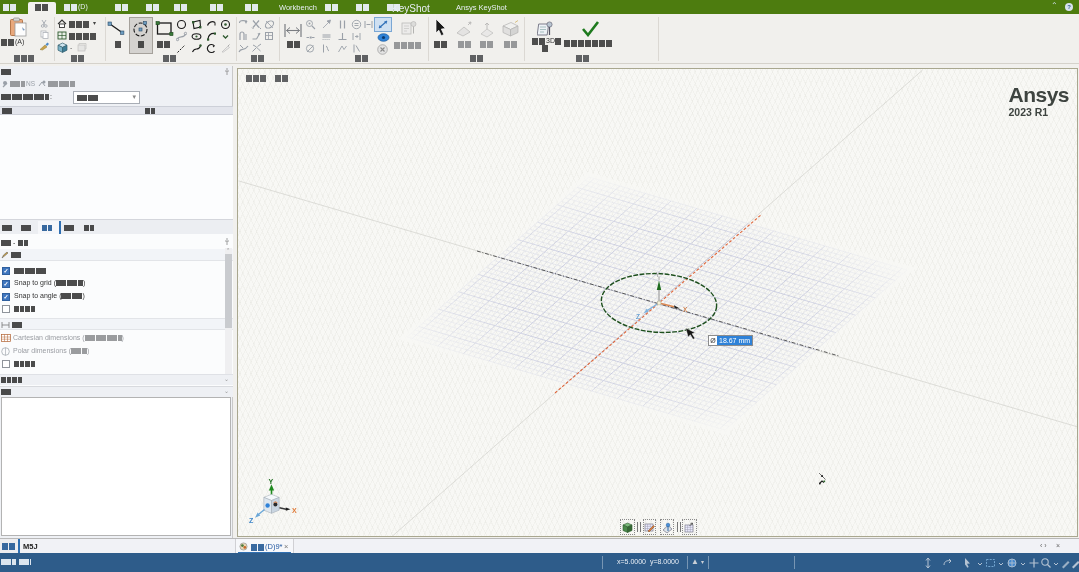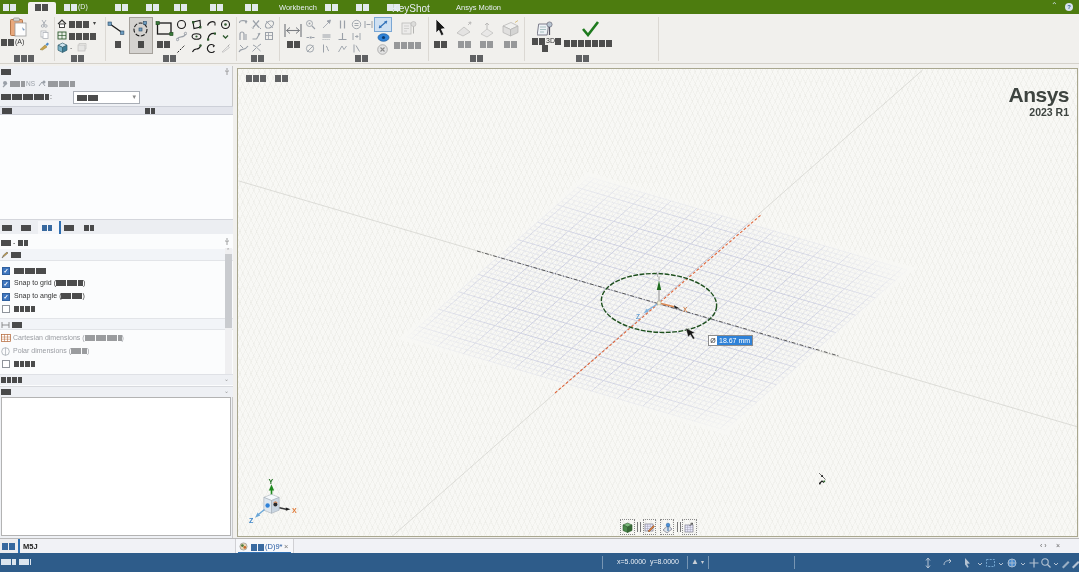--- a/index.html
+++ b/index.html
@@ -30,21 +30,21 @@
   <i class="w ab" style="left:115px;top:4px;width:13px"></i>
   <i class="w ab" style="left:146px;top:4px;width:13px"></i>
   <i class="w ab" style="left:174px;top:4px;width:13px"></i>
   <i class="w ab" style="left:210px;top:4px;width:13px"></i>
   <i class="w ab" style="left:245px;top:4px;width:13px"></i>
   <span class="ab" style="left:279px;top:3px;font-size:7.5px;color:#e8eef5">Workbench</span>
   <i class="w ab" style="left:325px;top:4px;width:13px"></i>
   <i class="w ab" style="left:356px;top:4px;width:13px"></i>
   <i class="w ab" style="left:387px;top:4px;width:13px"></i>
   <span class="ab" style="left:392px;top:3px;font-size:10px;color:#e8eef5">KeyShot</span>
-  <span class="ab" style="left:456px;top:3px;font-size:7.5px;color:#e8eef5">Ansys Motion</span>
+  <span class="ab" style="left:456px;top:3px;font-size:7.5px;color:#e8eef5">Ansys KeyShot</span>
   <span class="ab" style="left:1051px;top:1px;font-size:8px;color:#cfdcea">⌃</span>
   <div class="ab" style="left:1065px;top:3px;width:8px;height:8px;border-radius:4px;background:#d8e2ee;color:#2e5c8a;font-size:6px;text-align:center;line-height:8px;font-weight:bold">?</div>
 </div>
 
 <div class="ab" style="left:0;top:14px;width:1079px;height:50px;background:#f1f0ed;border-bottom:1px solid #d5d2cb">
   <div class="sep" style="left:54px"></div>
   <div class="sep" style="left:105px"></div>
   <div class="sep" style="left:236px"></div>
   <div class="sep" style="left:279px"></div>
   <div class="sep" style="left:428px"></div>
@@ -404,21 +404,21 @@
     <span class="ab" style="left:224px;top:0;font-size:6px;color:#999">⌄</span>
   </div>
   <div class="ab" style="left:1px;top:331px;width:230px;height:139px;background:#fff;border:1px solid #b3b3b3"></div>
 </div>
 
 <div class="ab" style="left:237px;top:68px;width:841px;height:469px;border:1px solid #a9a78f;background:
  repeating-linear-gradient(115deg,rgba(208,208,198,.16) 0 1px,rgba(0,0,0,0) 1px 5px),
  repeating-linear-gradient(65deg,rgba(208,208,198,.16) 0 1px,rgba(0,0,0,0) 1px 5px),#f8f8f5">
   <i class="d ab" style="left:8px;top:6px;width:20px"></i>
     <i class="d ab" style="left:37px;top:6px;width:13px"></i>
-  <div class="ab" style="right:8px;top:15px;text-align:right;color:#3e4440;line-height:1">
+  <div class="ab" style="right:8px;top:15px;color:#3e4440;line-height:1">
     <div style="font-size:21px;font-weight:bold;letter-spacing:-.5px">Ansys</div>
     <div style="font-size:10.5px;font-weight:bold;margin-top:2px">2023 R1</div>
   </div>
   <svg class="ab" style="left:0;top:0" width="839" height="467" viewBox="0 0 839 467">
     <line x1="1" y1="112" x2="840" y2="358" stroke="#d5d5d1" stroke-width=".8"></line>
     <line x1="684.6" y1="1" x2="153.4" y2="468" stroke="#d5d5d1" stroke-width=".8"></line>
     <defs>
         <radialGradient id="gf" cx="50%" cy="50%" r="72%">
       <stop offset="52%" stop-color="#f8f8f5" stop-opacity="0"></stop>
       <stop offset="78%" stop-color="#f8f8f5" stop-opacity=".45"></stop>

